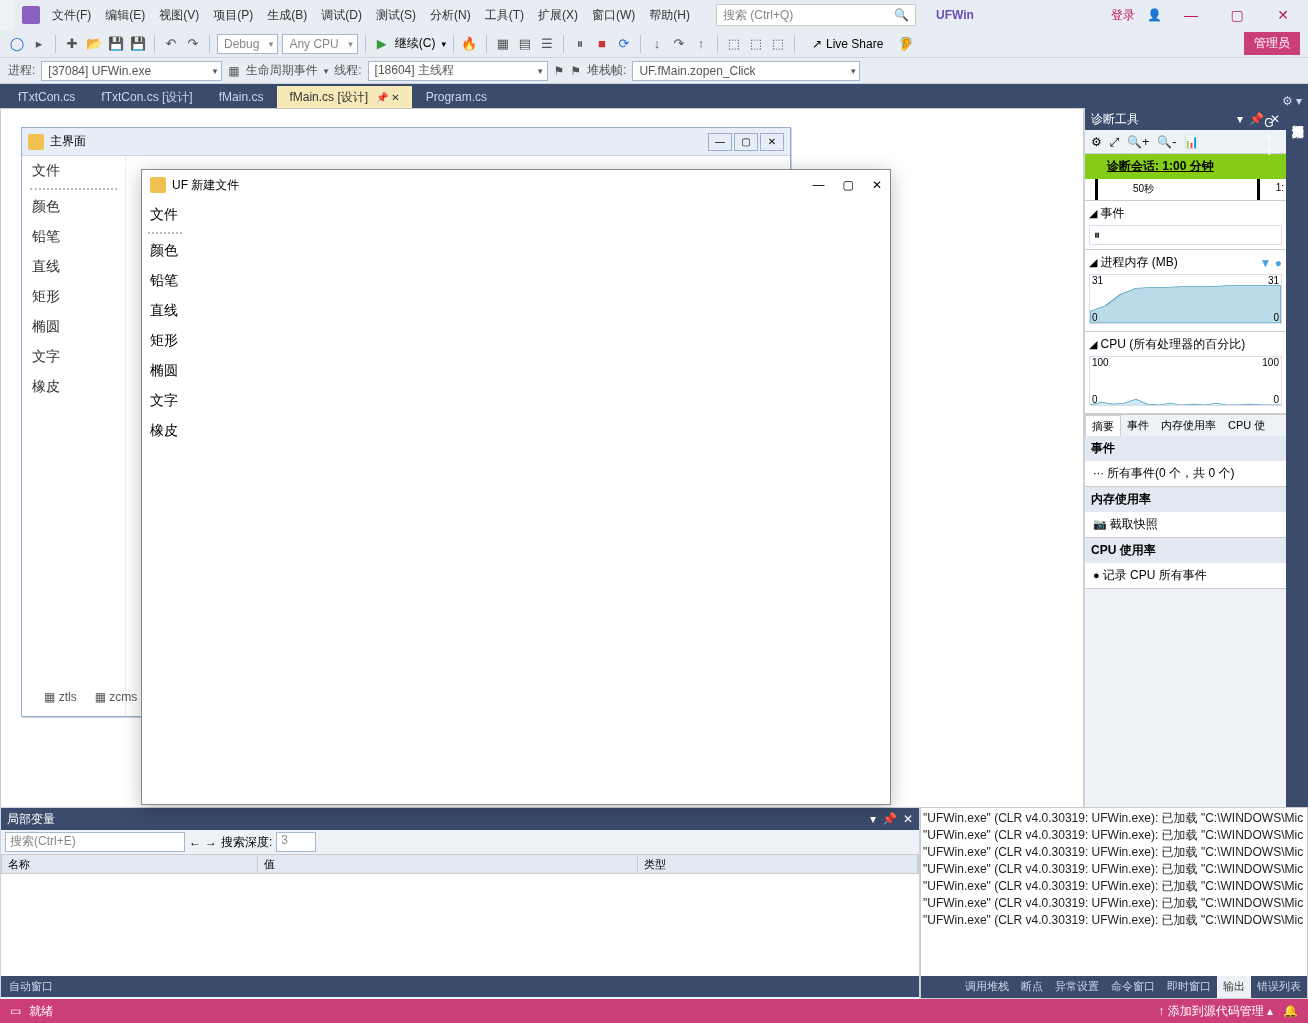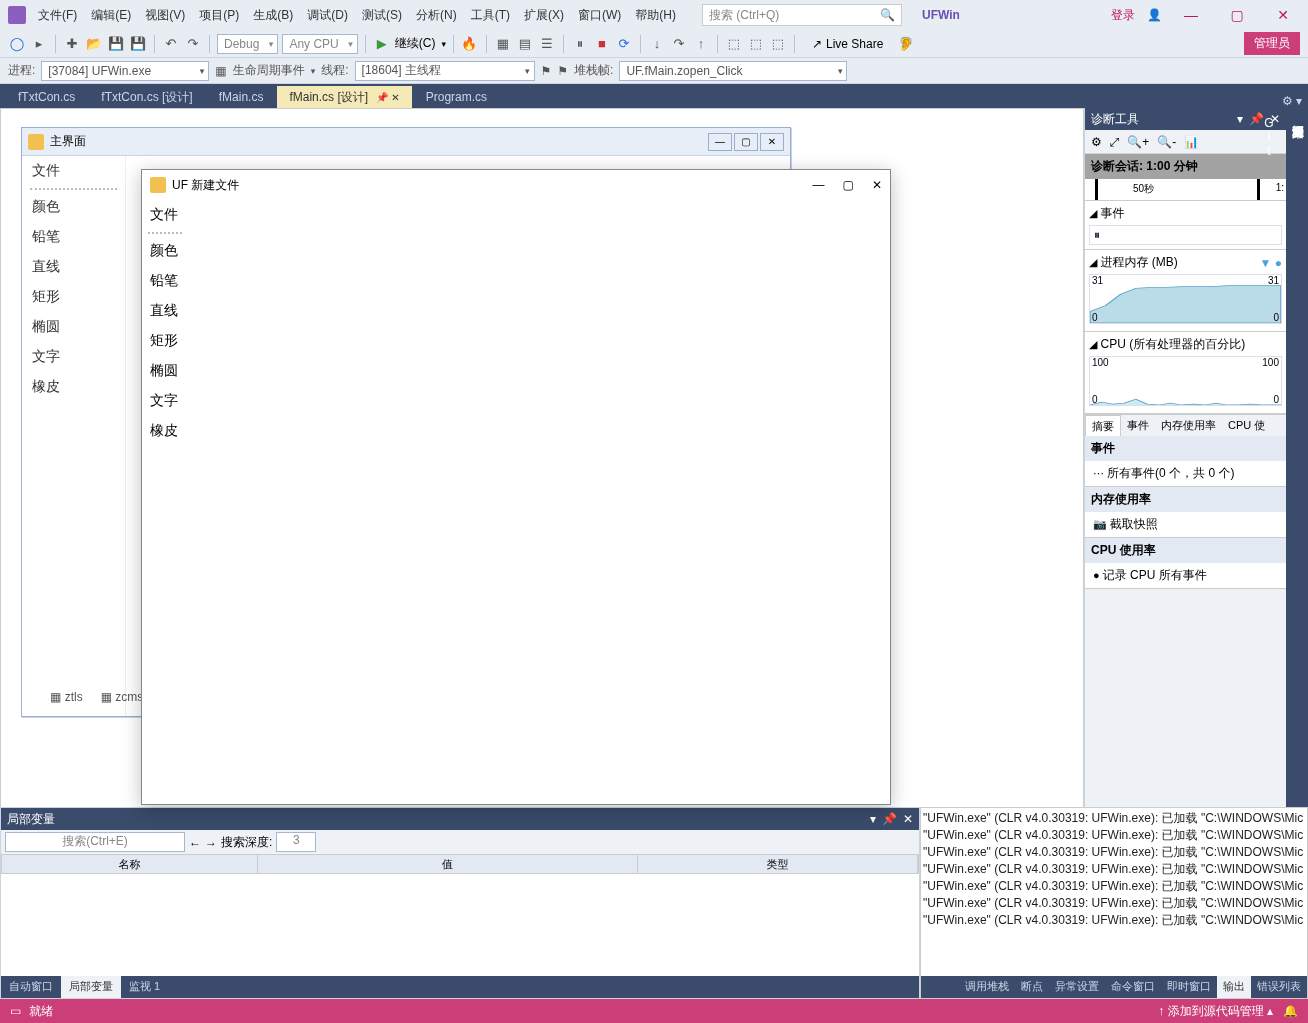--- a/index.html
+++ b/index.html
@@ -1,17 +1,17 @@
 <!DOCTYPE html>
 <html><head>
 <meta charset="utf-8">
 <style>
 * { margin:0; padding:0; box-sizing:border-box; font-family:"Microsoft YaHei","Segoe UI",sans-serif; font-size:12px; }
 body { width:1308px; height:1023px; background:#eef2f7; overflow:hidden; position:relative; }
-.titlebar { height:30px; background:#e8ecf3; display:flex; align-items:center; padding:12px 8px; color:#333; }
+.titlebar { height:30px; background:#e8ecf3; display:flex; align-items:center; padding:12px 8px; color:#333;margin-left:14px; }
 .titlebar .vs-logo { width:18px; height:18px; background:#8a5fc0; border-radius:2px; margin-right:6px; }
 .titlebar .menu { display:flex; gap:2px; }
 .titlebar .menu span { padding:4px 6px; cursor:default; }
 .titlebar .search { margin-left:20px; width:200px; height:22px; border:1px solid #ccc; background:#fff; display:flex; align-items:center; padding:0 6px; color:#888; }
 .titlebar .search .mag { margin-left:auto; }
 .titlebar .brand { margin-left:20px; font-weight:bold; color:#6a4fb5; }
 .titlebar .right { margin-left:auto; display:flex; gap:12px; align-items:center; color:#be185d; }
 .titlebar .right .winbtn { width:34px; text-align:center; font-size:14px; }
 .toolbar { height:28px; background:#e8ecf3; display:flex; align-items:center; padding:0 8px; gap:4px; border-bottom:1px solid #ccd4e0; }
 .toolbar .sep { width:1px; height:18px; background:#b8c4d6; margin:0 3px; }
@@ -26,43 +26,43 @@
 .tabs .tab { height:22px; padding:0 12px; display:flex; align-items:center; color:#cbd6ea; background:#3a4b6b; margin-right:2px; }
 .tabs .tab.active { background:#f5e9b8; color:#333; }
 .tabs .tab .x { margin-left:8px; font-size:10px; }
 .tabs .gear { margin-left:auto; color:#cbd6ea; padding:0 6px; }
 .main { display:flex; height:calc(100% - 30px - 28px - 26px - 24px - 24px); }
 .editor { flex:1; background:#fff; position:relative; border:1px solid #ccc; overflow:hidden; }
 .diag { width:202px; background:#eef2f7; border-left:1px solid #ccd4e0; display:flex; flex-direction:column; }
 .diag .hdr { height:22px; background:#3a4b6b; color:#fff; display:flex; align-items:center; padding:0 6px; }
 .diag .hdr .pin { margin-left:auto; display:flex; gap:6px; }
 .diag .toolbar-d { height:24px; display:flex; align-items:center; gap:8px; padding:0 6px; border-bottom:1px solid #ccd4e0; }
-.diag .session { padding:4px 6px; font-weight:bold; background:#a3a3a3; }
+.diag .session { padding:4px 22px; font-weight:bold; background:#84cc16;text-decoration:underline; }
 .diag .timeline { height:22px; background:#fff; position:relative; border-bottom:1px solid #ccc; }
 .diag .timeline .mark { position:absolute; top:0; width:3px; height:100%; background:#000; }
 .diag .section { background:#fff; border-bottom:1px solid #ccc; padding:4px; }
 .diag .section .title { font-size:11px; display:flex; align-items:center; gap:3px; }
 .diag .chart { height:50px; background:#fff; position:relative; border:1px solid #dde; margin:3px 0; }
 .diag .tabs2 { height:22px; display:flex; background:#eef2f7; border-top:1px solid #ccc; }
 .diag .tabs2 span { padding:3px 6px; font-size:11px; }
 .diag .tabs2 span.active { background:#fff; border:1px solid #ccc; border-bottom:none; }
 .diag .panel { background:#fff; border-bottom:1px solid #ccc; }
 .diag .panel .ph { padding:4px 6px; font-weight:bold; background:#e3e9f3; }
 .diag .panel .pb { padding:4px 8px; font-size:11px; }
 .sidetab { width:22px; background:#3a4b6b; color:#fff; writing-mode:vertical-rl; text-orientation:upright; padding:8px 2px; font-size:11px; display:flex; flex-direction:column; gap:12px; }
 .bottom { position:absolute; bottom:24px; left:0; right:0; height:192px; display:flex; }
-.vars { flex:1; background:#eef2f7; display:flex; flex-direction:column; border:1px solid #ccd4e0;text-align:center; }
+.vars { flex:1; background:#eef2f7; display:flex; flex-direction:column; border:1px solid #ccd4e0; }
 .vars .hdr { height:22px; background:#3a4b6b; color:#fff; padding:0 6px; display:flex; align-items:center; }
 .vars .hdr .pin { margin-left:auto; display:flex; gap:6px; }
 .vars .sbar { height:24px; display:flex; align-items:center; padding:0 4px; gap:4px; }
 .vars .sinput { flex:0 0 180px; height:20px; border:1px solid #a6b7d0; background:#fff; padding:0 4px; color:#888; }
 .vars .cols { height:20px; background:#e3e9f3; display:flex; border:1px solid #ccc; }
 .vars .cols span { padding:2px 6px; border-right:1px solid #ccc; font-size:11px; }
 .vars .body { flex:1; background:#fff; }
-.vars .btabs { height:22px; background:#3a4b6b; display:flex; }
+.vars .btabs { height:22px; background:#3a4b6b; display:flex;flex-direction:column; }
 .vars .btabs span { padding:3px 8px; color:#cbd6ea; font-size:11px; }
 .vars .btabs span.active { background:#eef2f7; color:#333; }
 .output { width:388px; background:#fff; border:1px solid #ccc; display:flex; flex-direction:column; font-family:Consolas,monospace; font-size:11px; overflow:hidden; }
 .output .lines { flex:1; overflow:hidden; padding:2px; white-space:pre; color:#222; }
 .output .otabs { height:22px; background:#3a4b6b; display:flex; justify-content:flex-end; }
 .output .otabs span { padding:3px 6px; color:#cbd6ea; font-size:11px; }
 .output .otabs span.active { background:#eef2f7; color:#333; }
 .status { position:absolute; bottom:0; left:0; right:0; height:24px; background:#cc3e78; color:#fff; display:flex; align-items:center; padding:0 10px; }
 .status .right { margin-left:auto; display:flex; gap:10px; align-items:center; }
 
@@ -75,21 +75,21 @@
 .mdi .side .item { padding:6px 10px; font-size:14px; color:#333; }
 .mdi .side .dots { border-bottom:2px dotted #bbb; margin:2px 8px; }
 .popup { position:absolute; left:140px; top:60px; width:750px; height:636px; background:#fff; border:1px solid #888; box-shadow:0 4px 18px rgba(0,0,0,0.25); z-index:50; }
 .popup .tb { height:30px; display:flex; align-items:center; padding:0 8px; }
 .popup .tb .ico { width:16px; height:16px; background:#f0c050; border-radius:2px; margin-right:6px; }
 .popup .tb .wbtns { margin-left:auto; display:flex; gap:18px; font-size:14px; }
 .popup .side { position:absolute; left:0; top:30px; width:46px; bottom:0; }
 .popup .side .item { padding:6px 8px; font-size:14px; }
 .popup .side .dots { border-bottom:2px dotted #bbb; margin:2px 6px; }
 .popup .canvas { position:absolute; left:46px; top:30px; right:0; bottom:0; }
-.zicons { position:absolute; left:28px; bottom:12px; display:flex; gap:18px; font-size:11px; color:#555; }
+.zicons { position:absolute; left:22px; bottom:12px; display:flex; gap:18px; font-size:11px; color:#555; }
 svg.draw { position:absolute; inset:0; }
 </style>
 </head>
 <body>
 
 <div class="titlebar">
   <div class="vs-logo"></div>
   <div class="menu" id="menu">
       <span>文件(F)</span>
       <span>编辑(E)</span>
@@ -160,21 +160,21 @@
   <span class="ico">⬚</span>
   <span class="sep"></span>
   <span style="margin-left:10px">↗</span>
   <span>Live Share</span>
   <span class="ico" style="margin-left:10px">🦻</span>
   <div class="btn-admin">管理员</div>
 </div>
 
 <div class="toolbar2">
   <span>进程:</span>
-  <div class="combo2" style="width:168px">
+  <div class="combo2" style="width:181px">
       <span>[37084] UFWin.exe</span>
     </div>
   <span class="ico">▦</span>
   <span>生命周期事件</span>
   <span style="font-size:9px">▾</span>
   <span>线程:</span>
   <div class="combo2" style="width:180px">
       <span>[18604] 主线程</span>
     </div>
   <span class="ico">⚑</span>

